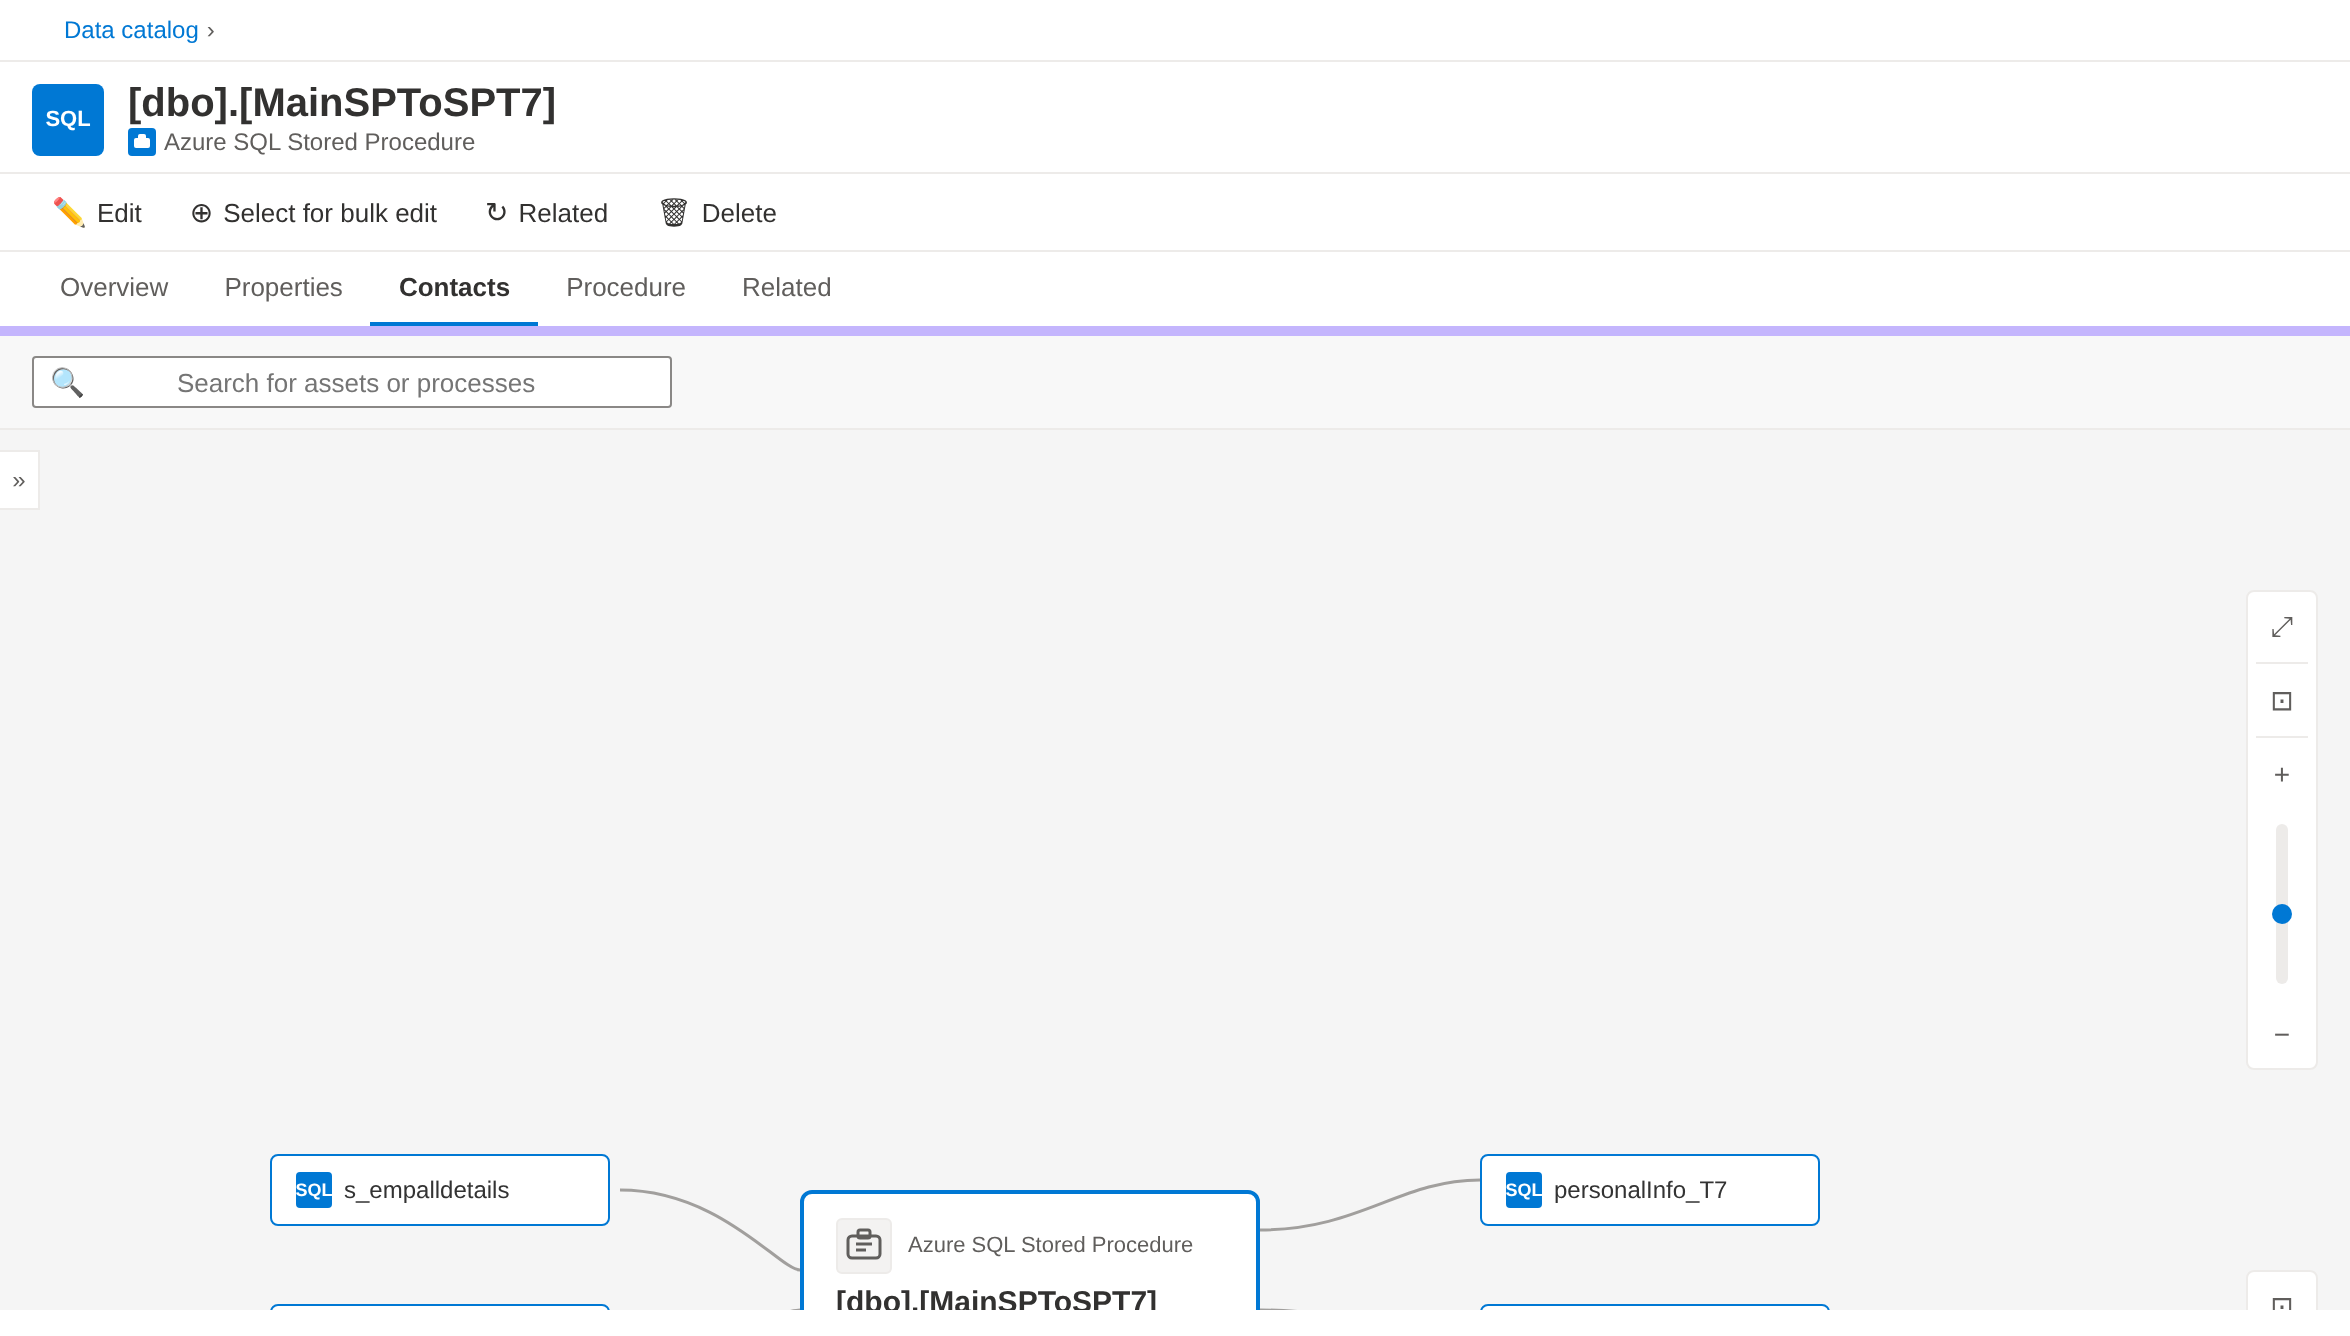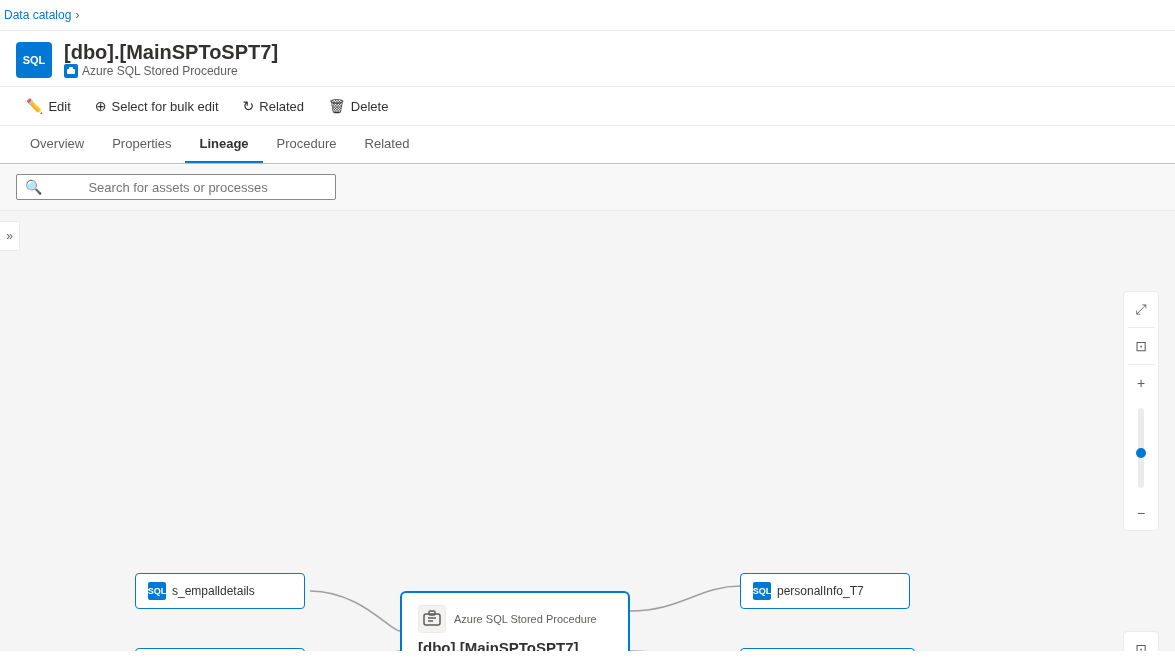--- a/index.html
+++ b/index.html
@@ -1,20 +1,20 @@
 <!DOCTYPE html>
 <html><head>
   <meta charset="utf-8">
   <style>
     * { box-sizing: border-box; margin: 0; padding: 0; }
     body { font-family: 'Segoe UI', sans-serif; font-size: 14px; color: #333; background: #fff; width: 1175px; height: 668px; overflow: hidden; }
 
     
     .breadcrumb {
-      padding: 8px 4px;
+      padding: 8px 32px;
       font-size: 12px;
       color: #0078d4;
       border-bottom: 1px solid #edebe9;
       display: flex;
       align-items: center;
       gap: 4px;
     }
     .breadcrumb span { cursor: pointer; }
     .breadcrumb .chevron { color: #605e5c; }
 
@@ -56,21 +56,21 @@
       padding: 5px 10px;
       border: none; background: transparent;
       color: #323130; font-size: 13px; cursor: pointer;
       border-radius: 2px;
     }
     .toolbar-icon { font-size: 14px; }
 
     
     .tabs {
       padding: 0 16px;
-      border-bottom: 1px solid #c4b5fd;
+      border-bottom: 5px solid #c4b5fd;
       display: flex;
       align-items: center;
       justify-content: space-between;
     }
     .tabs-left { display: flex; }
     .tab {
       padding: 10px 14px;
       font-size: 13px;
       color: #605e5c;
       cursor: pointer;
@@ -277,21 +277,21 @@
   <button class="toolbar-btn">
     <span class="toolbar-icon">🗑</span>
     <span>Delete</span>
   </button>
 </div>
 
 <div class="tabs">
   <div class="tabs-left">
     <div class="tab">Overview</div>
     <div class="tab">Properties</div>
-    <div class="tab active">Lineage</div>
+    <div class="tab active">Contacts</div>
     <div class="tab">Procedure</div>
     <div class="tab">Related</div>
   </div>
 </div>
 
 <div class="search-bar">
   <div class="search-input-wrap">
     <span class="search-icon">🔍</span>
     <input type="text" placeholder="Search for assets or processes" style="">
   </div>

